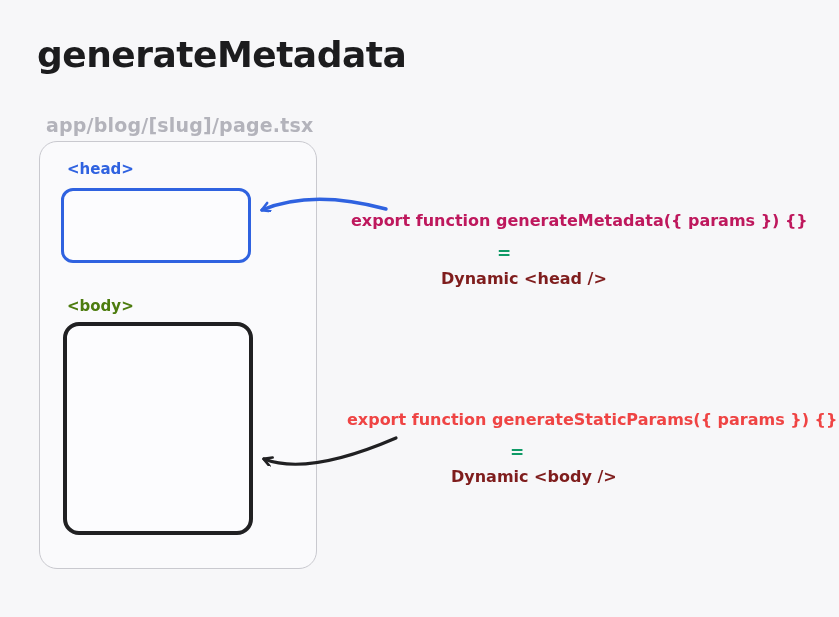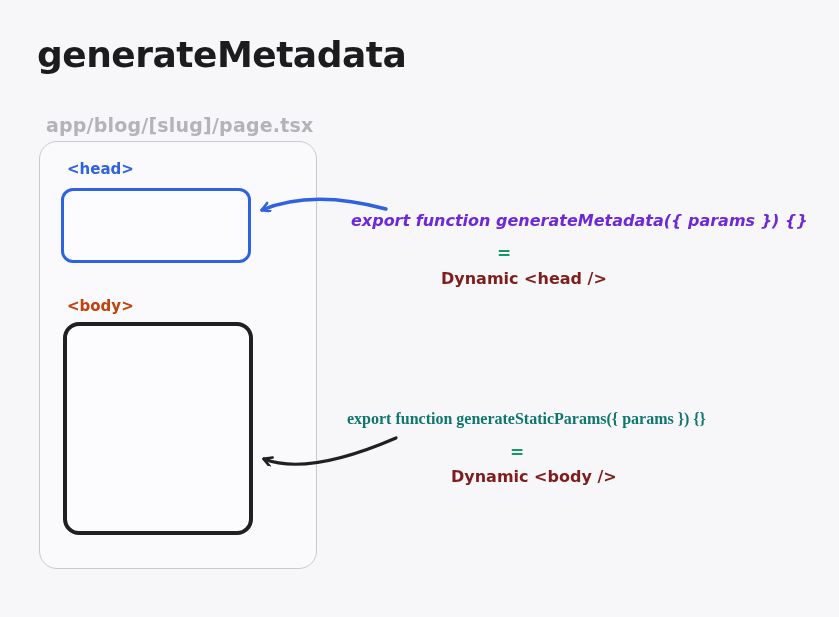--- a/index.html
+++ b/index.html
@@ -41,33 +41,33 @@
   .head-box {
     left: 61px; top: 188px;
     width: 190px; height: 75px;
     border: 3.5px solid #2f62e0;
     border-radius: 12px;
     background: #fcfcfe;
   }
   .body-label {
     left: 67px; top: 297px;
     font-size: 15px;
-    color: #c2410c;
+    color: #4d7c0f;
   }
   .body-box {
     left: 63px; top: 322px;
     width: 190px; height: 213px;
     border: 4px solid #202022;
     border-radius: 16px;
     background: #fcfcfe;
   }
 
   .code-line { font-size: 16px; white-space: nowrap; }
-  .code-blue { left: 351px; top: 211px; color: #6d28d9; font-style: italic; }
-  .code-dark { left: 347px; top: 410px; color: #0f766e; font-family: Liberation Serif, serif; }
+  .code-blue { left: 351px; top: 211px; color: #be185d; }
+  .code-dark { left: 347px; top: 410px; color: #ef4444; }
 
   .equals { font-size: 17px; color: #0f9a66; }
   .eq-1 { left: 497px; top: 243px; }
   .eq-2 { left: 510px; top: 442px; }
 
   .result-line { font-size: 16px; color: #7f1d1d; white-space: nowrap; }
   .res-1 { left: 441px; top: 269px; }
   .res-2 { left: 451px; top: 467px; }
 
   .arrow-layer {

